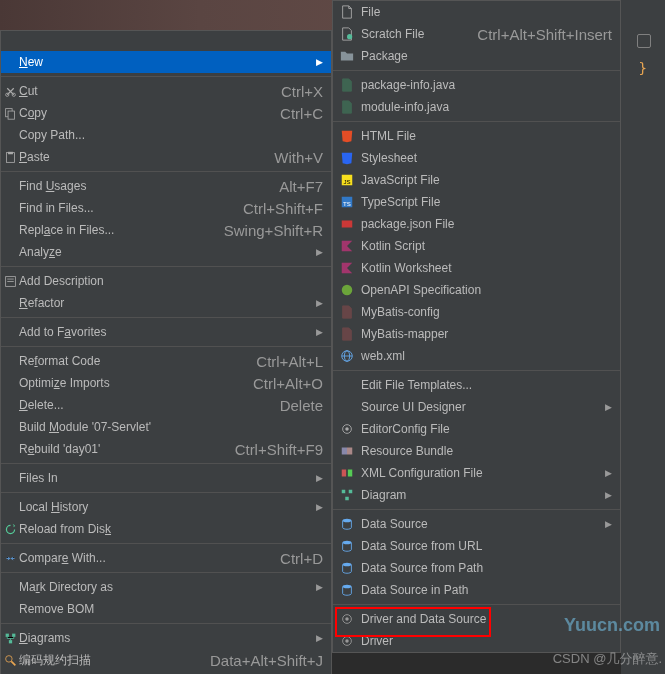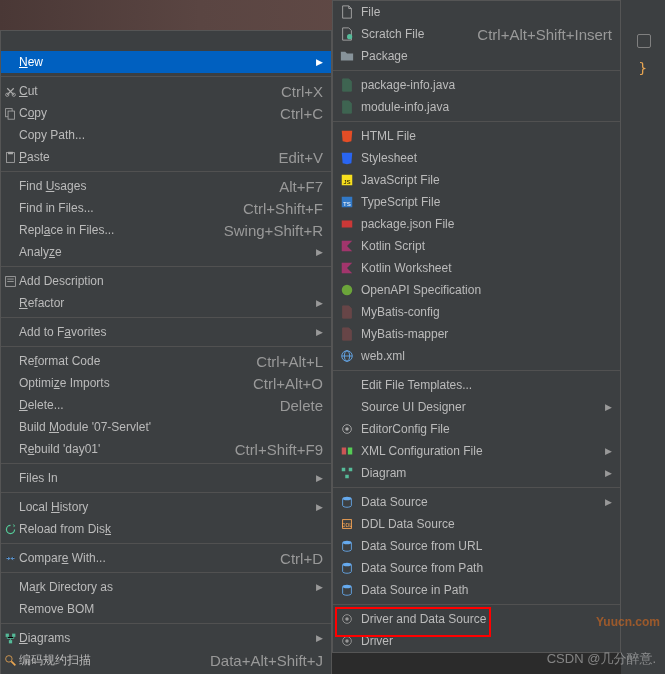--- a/index.html
+++ b/index.html
@@ -17,22 +17,22 @@
 .item .icon { position: absolute; left: 2px; width: 14px; height: 14px; display: flex; align-items: center; justify-content: center; font-size: 11px; }
 .item .label u { text-decoration: underline; }
 .item .shortcut { margin-left: auto; color: #999999; font-size: 15px; }
 .item .arrow { margin-left: auto; font-size: 9px; color: #999999; }
 .item.highlighted .arrow { color: #ffffff; }
 .sep { height: 1px; background: #515151; margin: 3px 0; }
 
 .sub-menu .item { padding-left: 28px; }
 .sub-menu .item .icon { left: 6px; width: 16px; height: 16px; }
 
-.watermark1 { position: absolute; right: 5px; top: 615px; color: #f97316; font-size: 12px; font-weight: bold; opacity: 0.5; pointer-events: none; }
-.watermark2 { position: absolute; right: 9px; bottom: 6px; color: #cccccc; font-size: 13px; opacity: 0.55; pointer-events: none; }
+.watermark1 { position: absolute; right: 5px; top: 615px; color: #7dd3fc; font-size: 18px; font-weight: bold; opacity: 0.5; pointer-events: none; }
+.watermark2 { position: absolute; right: 3px; bottom: 6px; color: #cccccc; font-size: 13px; opacity: 0.55; pointer-events: none; }
 .red-box { position: absolute; border: 2px solid #f00; pointer-events: none; }
 
 svg { display: block; }
 </style>
 </head>
 <body>
 
 <div class="bg-left"></div>
 <div class="right-strip">
   <span class="tab-icon"></span>
@@ -70,21 +70,21 @@
       <span class="label">Copy Path...</span>
     </div>
   <div class="item">
     <span class="icon">
         <svg width="13" height="13" viewBox="0 0 16 16">
           <rect x="3" y="2" width="10" height="12" stroke="#aaa" fill="none"></rect>
           <rect x="5" y="1" width="6" height="3" fill="#aaa"></rect>
         </svg>
       </span>
     <span class="label"><u>P</u>aste</span>
-    <span class="shortcut">Edit+V</span>
+    <span class="shortcut">With+V</span>
   </div>
   <div class="sep"></div>
   <div class="item">
     <span class="label">Find <u>U</u>sages</span>
     <span class="shortcut">Alt+F7</span>
   </div>
   <div class="item">
     <span class="label">Find in Files...</span>
     <span class="shortcut">Ctrl+Shift+F</span>
   </div>
@@ -363,20 +363,29 @@
         <svg width="14" height="14" viewBox="0 0 16 16">
           <circle cx="8" cy="8" r="5" stroke="#aaa" fill="none"></circle>
           <circle cx="8" cy="8" r="2" fill="#aaa"></circle>
         </svg>
       </span>
     <span class="label">EditorConfig File</span>
   </div>
   <div class="item">
     <span class="icon">
         <svg width="14" height="14" viewBox="0 0 16 16">
+          <rect x="2" y="4" width="6" height="8" fill="#88a"></rect>
+          <rect x="8" y="4" width="6" height="8" fill="#a88"></rect>
+        </svg>
+      </span>
+    <span class="label">Resource Bundle</span>
+  </div>
+  <div class="item">
+    <span class="icon">
+        <svg width="14" height="14" viewBox="0 0 16 16">
           <rect x="2" y="4" width="5" height="8" fill="#c55"></rect>
           <rect x="9" y="4" width="5" height="8" fill="#5c5"></rect>
         </svg>
       </span>
     <span class="label">XML Configuration File</span>
     <span class="arrow">▶</span>
   </div>
   <div class="item">
     <span class="icon">
         <svg width="14" height="14" viewBox="0 0 16 16">
@@ -395,29 +404,20 @@
           <ellipse cx="8" cy="4" rx="5" ry="2" fill="#6ae"></ellipse>
           <path d="M3 4v8c0 1.1 2.2 2 5 2s5-.9 5-2V4" stroke="#6ae" fill="none"></path>
         </svg>
       </span>
     <span class="label">Data Source</span>
     <span class="arrow">▶</span>
   </div>
   <div class="item">
     <span class="icon">
         <svg width="14" height="14" viewBox="0 0 16 16">
-          <rect x="3" y="3" width="10" height="10" stroke="#fa5" fill="none"></rect>
-          <text x="8" y="11" font-size="6" fill="#fa5" text-anchor="middle">DDL</text>
-        </svg>
-      </span>
-    <span class="label">DDL Data Source</span>
-  </div>
-  <div class="item">
-    <span class="icon">
-        <svg width="14" height="14" viewBox="0 0 16 16">
           <ellipse cx="8" cy="4" rx="5" ry="2" fill="#6ae"></ellipse>
           <path d="M3 4v8c0 1.1 2.2 2 5 2s5-.9 5-2V4" stroke="#6ae" fill="none"></path>
         </svg>
       </span>
     <span class="label">Data Source from URL</span>
   </div>
   <div class="item">
     <span class="icon">
         <svg width="14" height="14" viewBox="0 0 16 16">
           <ellipse cx="8" cy="4" rx="5" ry="2" fill="#6ae"></ellipse>

